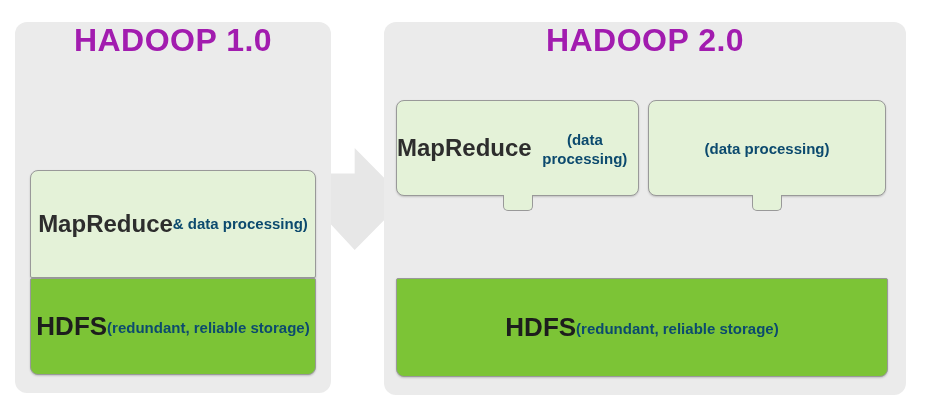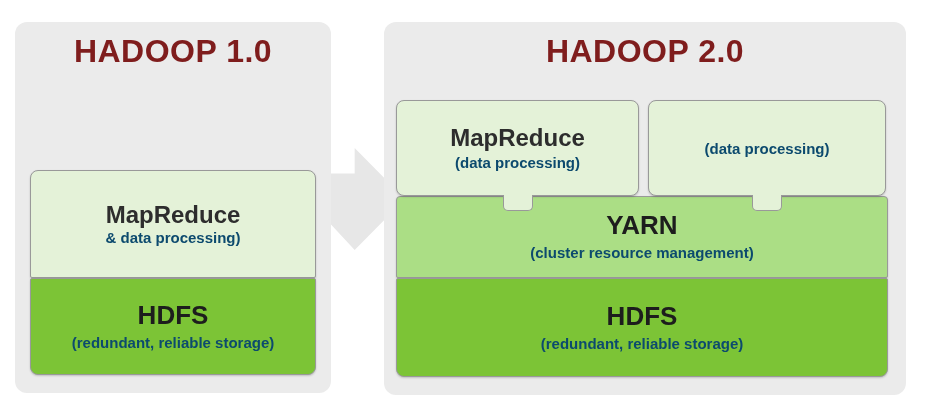--- a/index.html
+++ b/index.html
@@ -6,26 +6,26 @@
   body{
     width:936px;height:402px;position:relative;background:#ffffff;
     font-family:"Liberation Sans",sans-serif;overflow:hidden;
   }
   .panel{
     position:absolute;top:22px;background:#ebebeb;border-radius:12px;
   }
   .panel-left{left:15px;width:316px;height:371px;}
   .panel-right{left:384px;width:522px;height:373px;}
   .panel-title{
-    text-align:center;margin-top:11px;font-size:32px;font-weight:bold;
-    color:#7f1d1d;letter-spacing:0.5px;
+    text-align:center;font-size:32px;font-weight:bold;
+    color:#a21caf;letter-spacing:0.5px;
   }
   .stackbox{
     position:absolute;box-sizing:border-box;border:1px solid #999999;
-    display:flex;flex-direction:column;align-items:center;justify-content:center;
+    display:flex;flex-direction:row;align-items:center;justify-content:center;
     text-align:center;box-shadow:0 1px 2px rgba(0,0,0,0.18);
   }
   .light{background:#e4f2d8;}
   .mid{background:#abde85;}
   .bright{background:#7cc436;}
   
   .l-mapreduce{left:15px;top:148px;width:286px;height:108px;border-radius:8px 8px 2px 2px;}
   .l-hdfs{left:15px;top:256px;width:286px;height:97px;border-radius:2px 2px 8px 8px;}
   
   .r-callout-mr{left:12px;top:78px;width:243px;height:96px;border-radius:8px;z-index:3;}
@@ -71,22 +71,18 @@
     <div class="box-title">MapReduce</div>
     <div class="box-sub">(data processing)</div>
     <div class="callout-tab"></div>
   </div>
 
   <div class="stackbox light r-callout-ot">
     <div class="box-sub">(data processing)</div>
     <div class="callout-tab"></div>
   </div>
 
-  <div class="stackbox mid r-yarn">
-    <div class="box-title-big">YARN</div>
-    <div class="box-sub">(cluster resource management)</div>
-  </div>
 
   <div class="stackbox bright r-hdfs">
     <div class="box-title-big">HDFS</div>
     <div class="box-sub">(redundant, reliable storage)</div>
   </div>
 </div>
 
 </body></html>

